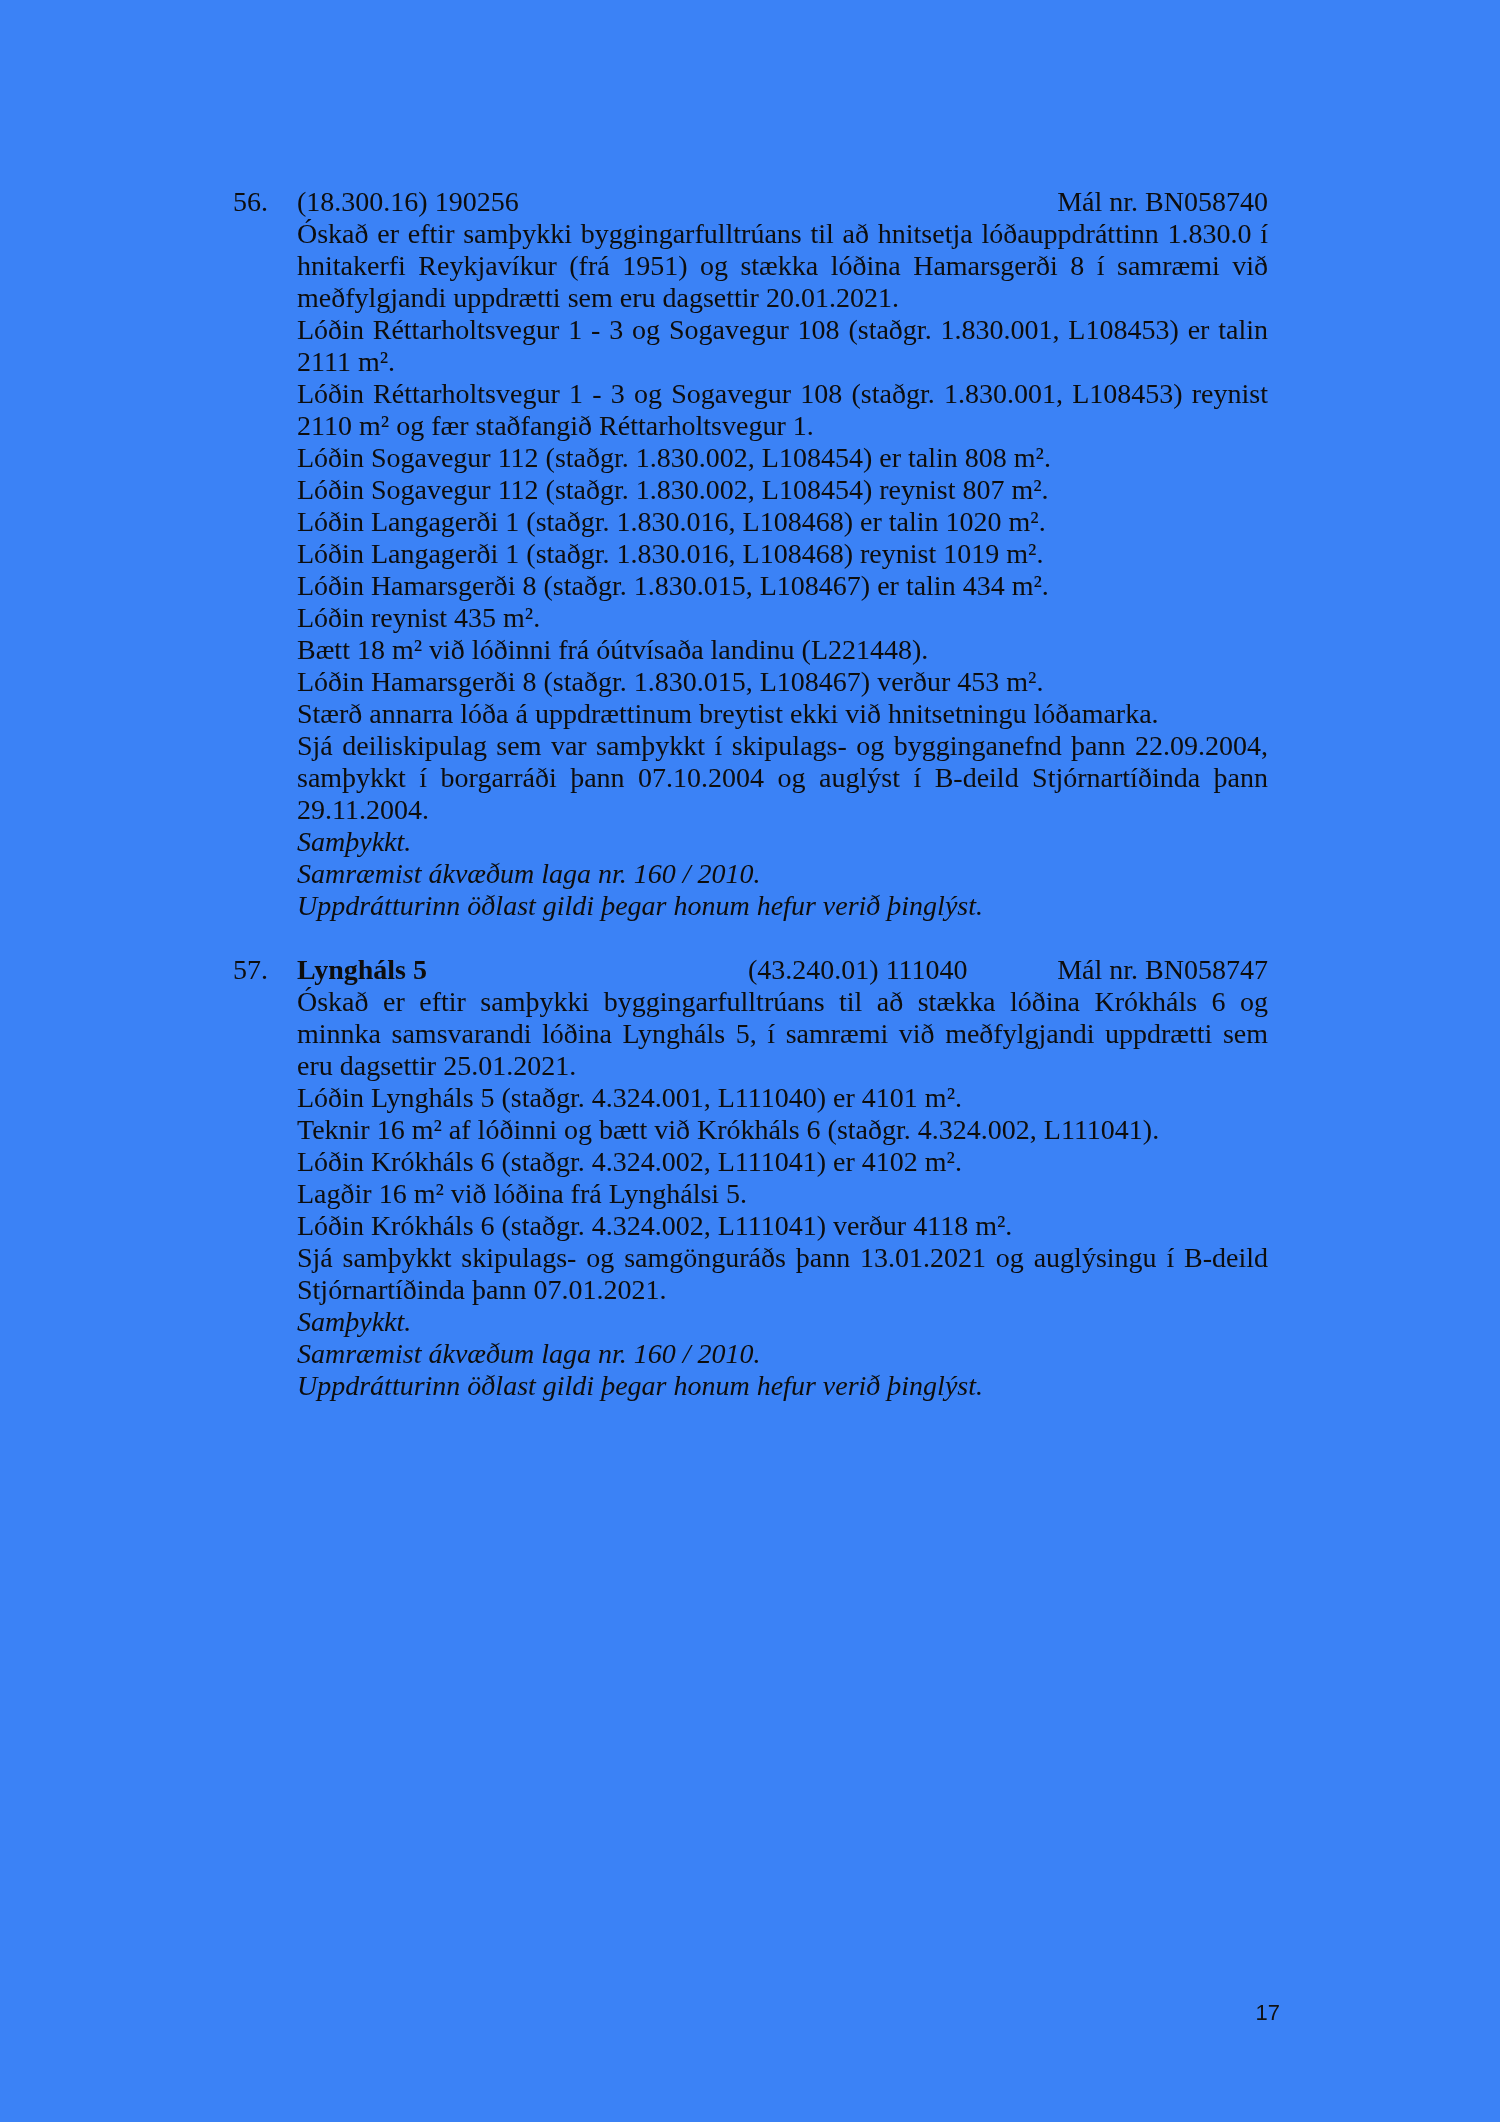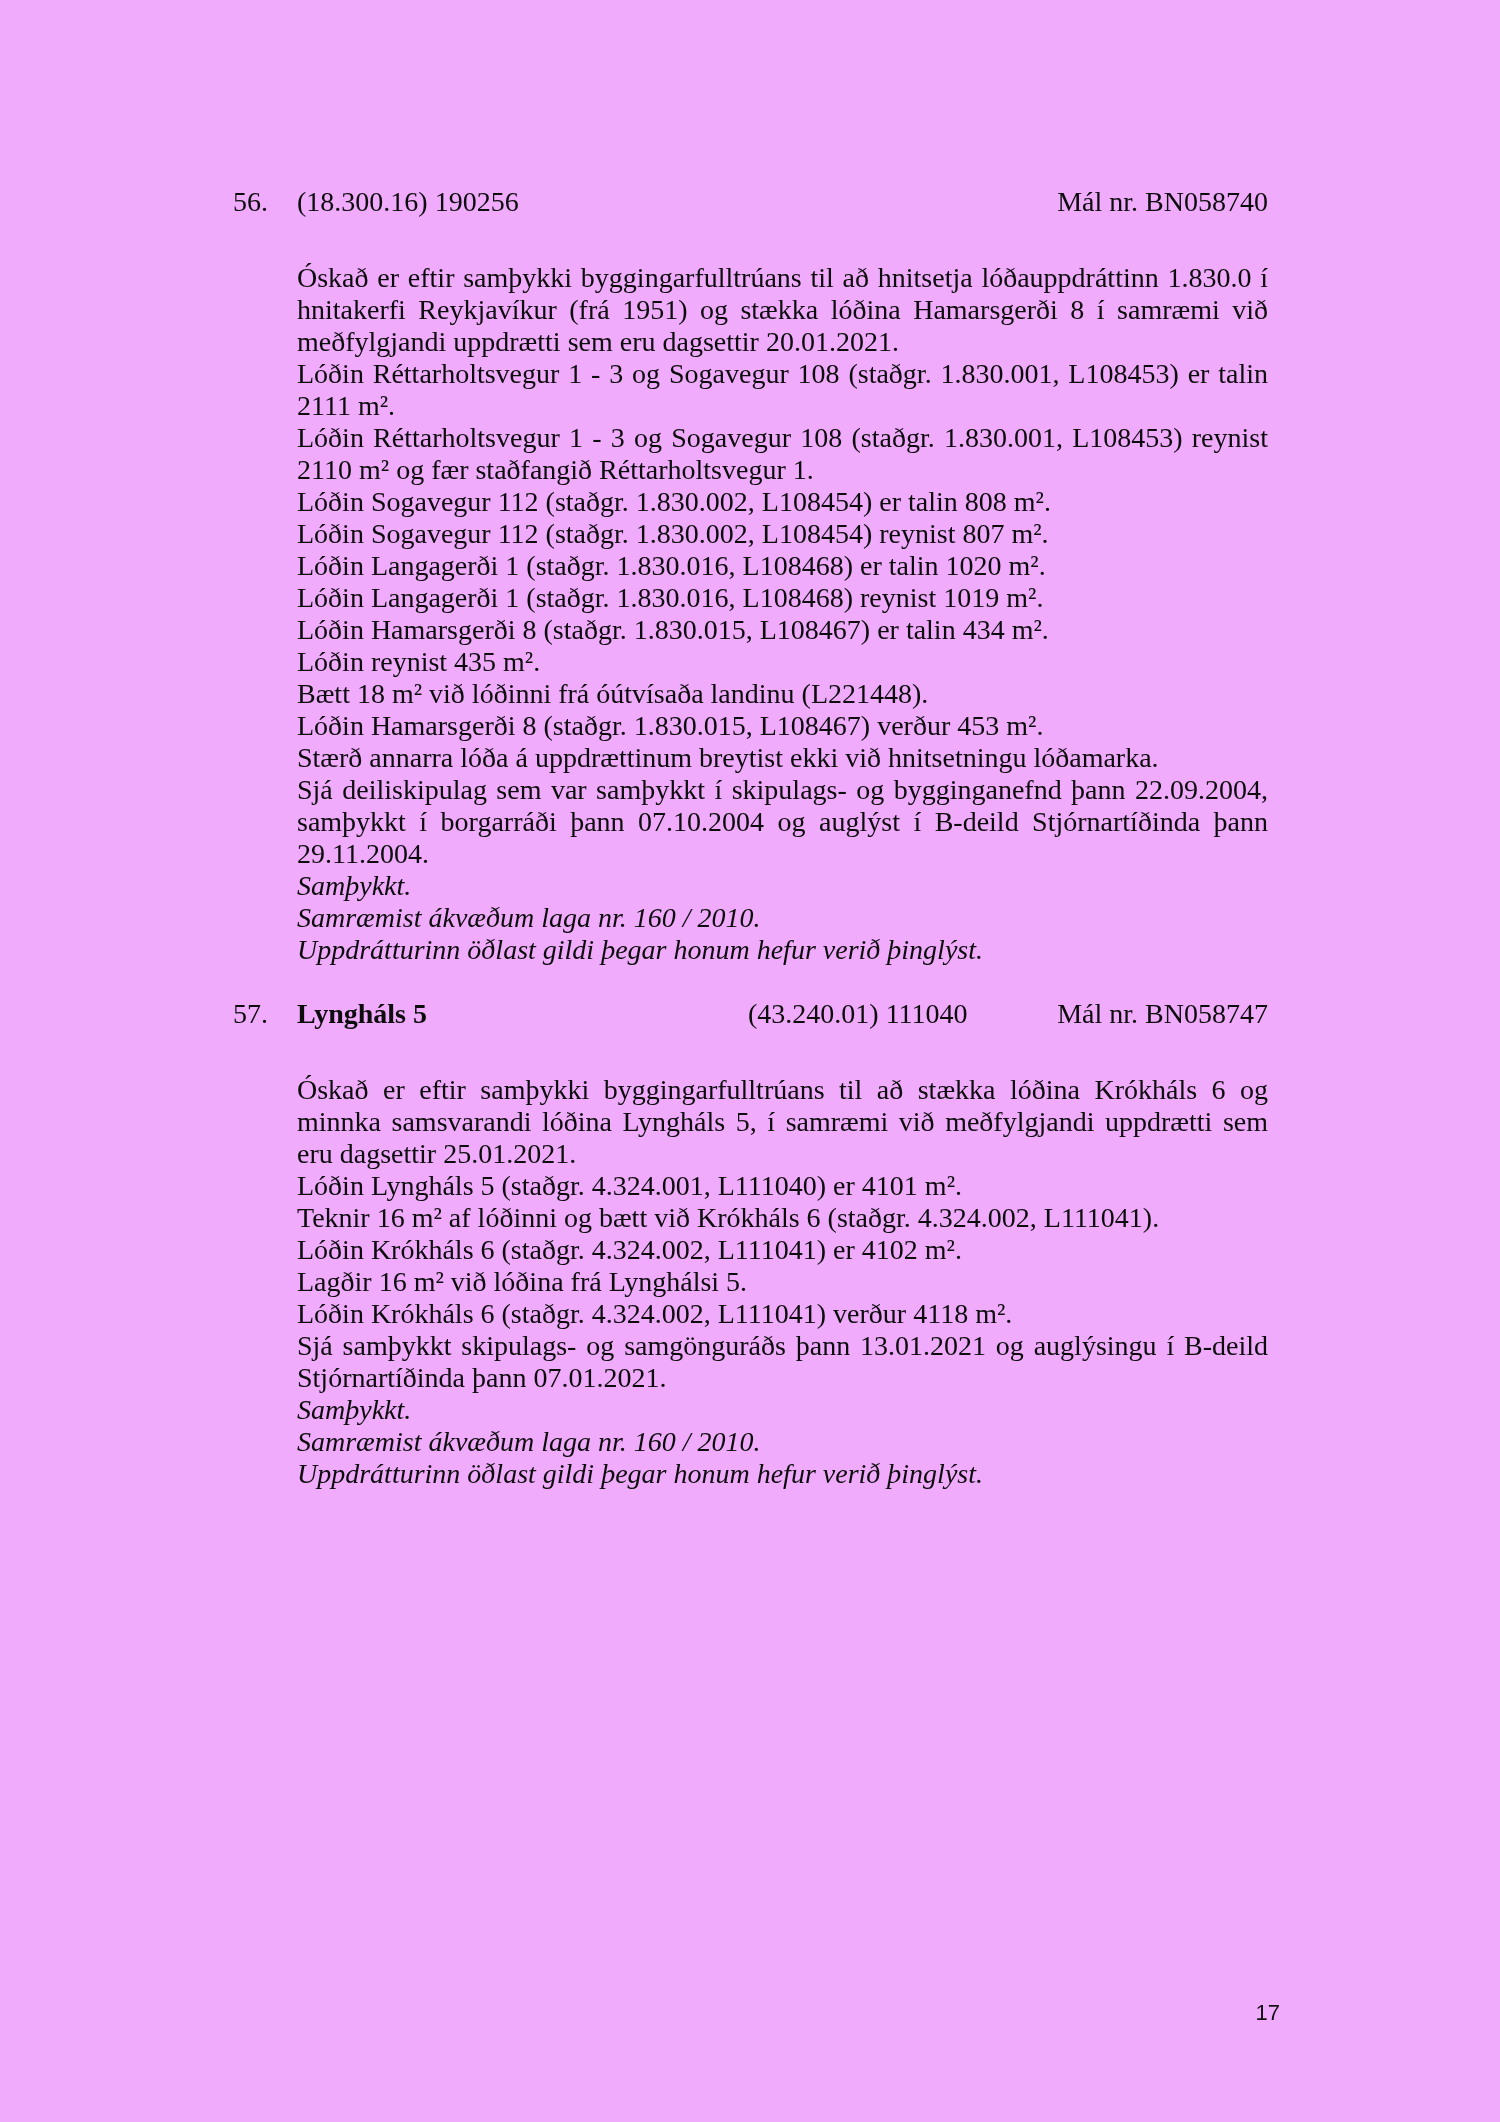--- a/index.html
+++ b/index.html
@@ -4,21 +4,21 @@
 <style>
   html, body {
     margin: 0;
     padding: 0;
     background: #e8e8e8;
   }
   .page {
     position: relative;
     width: 1500px;
     height: 2122px;
-    background: #f0abfc;
+    background: #3b82f6;
     color: #0d0d0d;
     font-family: "Liberation Serif", "DejaVu Serif", serif;
     font-size: 28px;
     line-height: 32px;
     overflow: hidden;
   }
   .content {
     position: absolute;
     top: 186px;
     left: 233px;
@@ -43,21 +43,20 @@
   .entry-ref {
     flex: 0 1 auto;
   }
   .entry-case {
     margin-left: auto;
     text-align: left;
     white-space: nowrap;
   }
   .entry-body {
     margin-left: 64px;
-    margin-top: 44px;
   }
   .entry-body p {
     margin: 0;
     text-align: justify;
   }
   .italic {
     font-style: italic;
   }
   .page-number {
     position: absolute;

